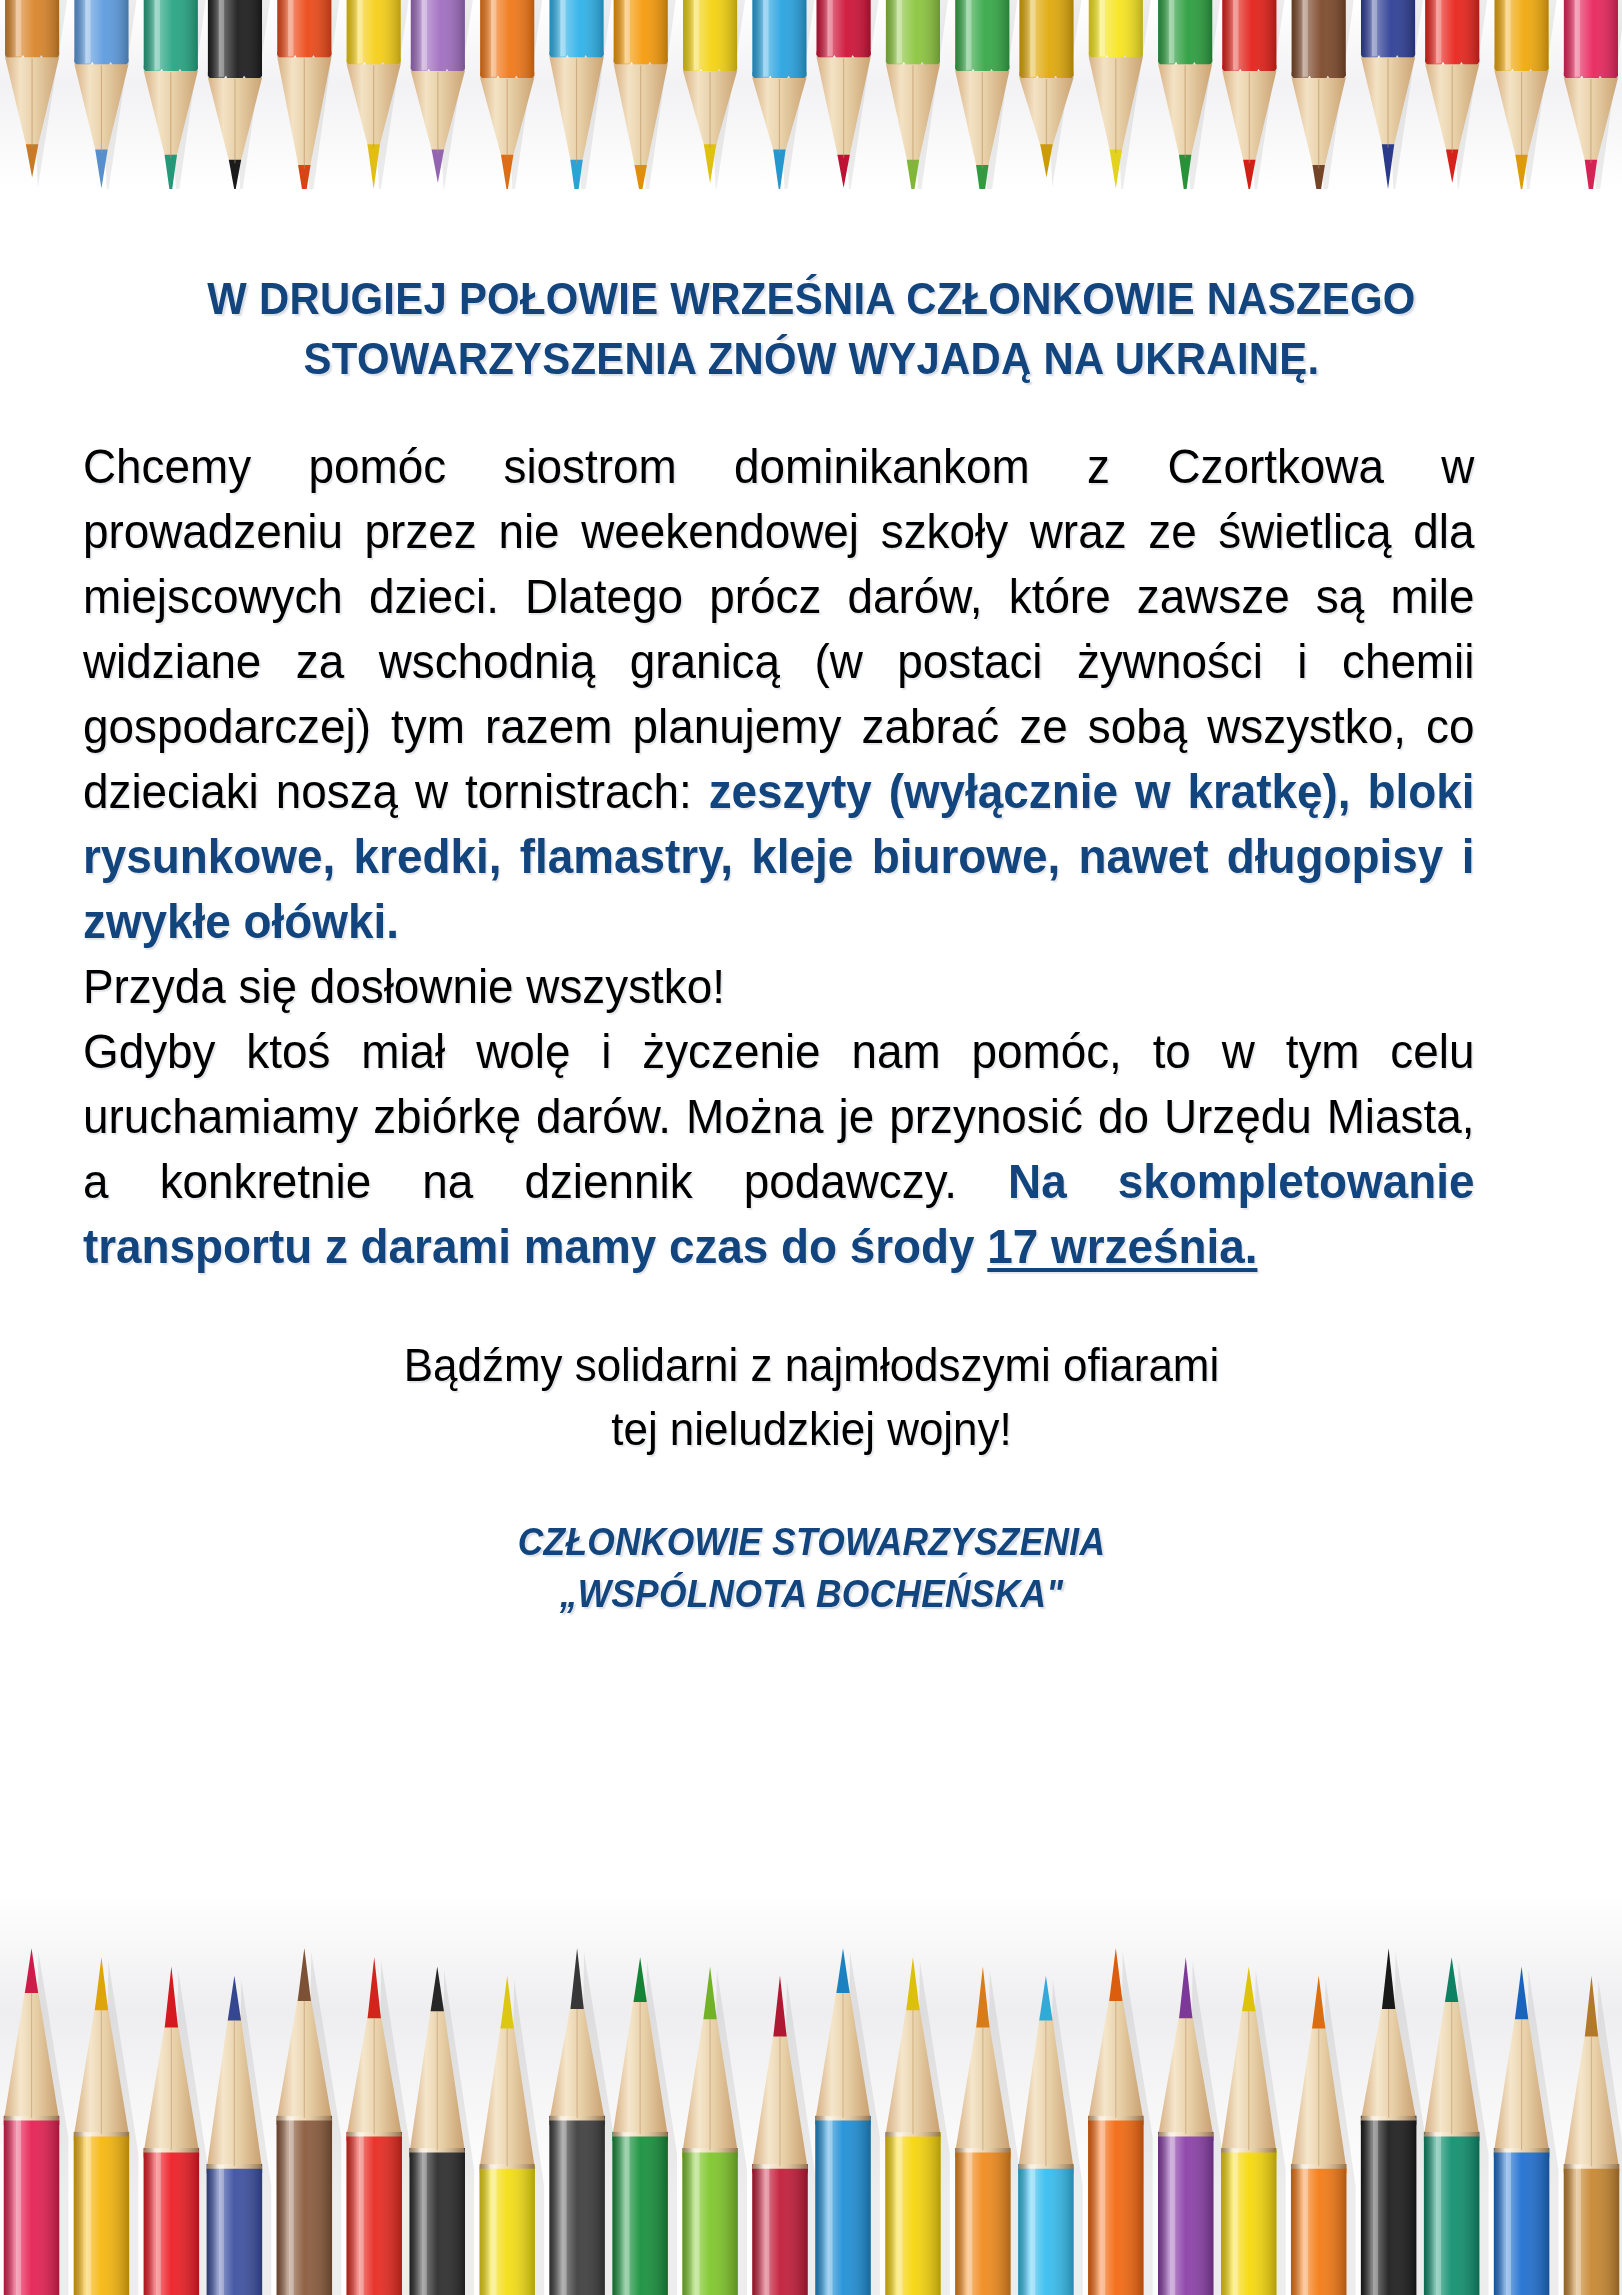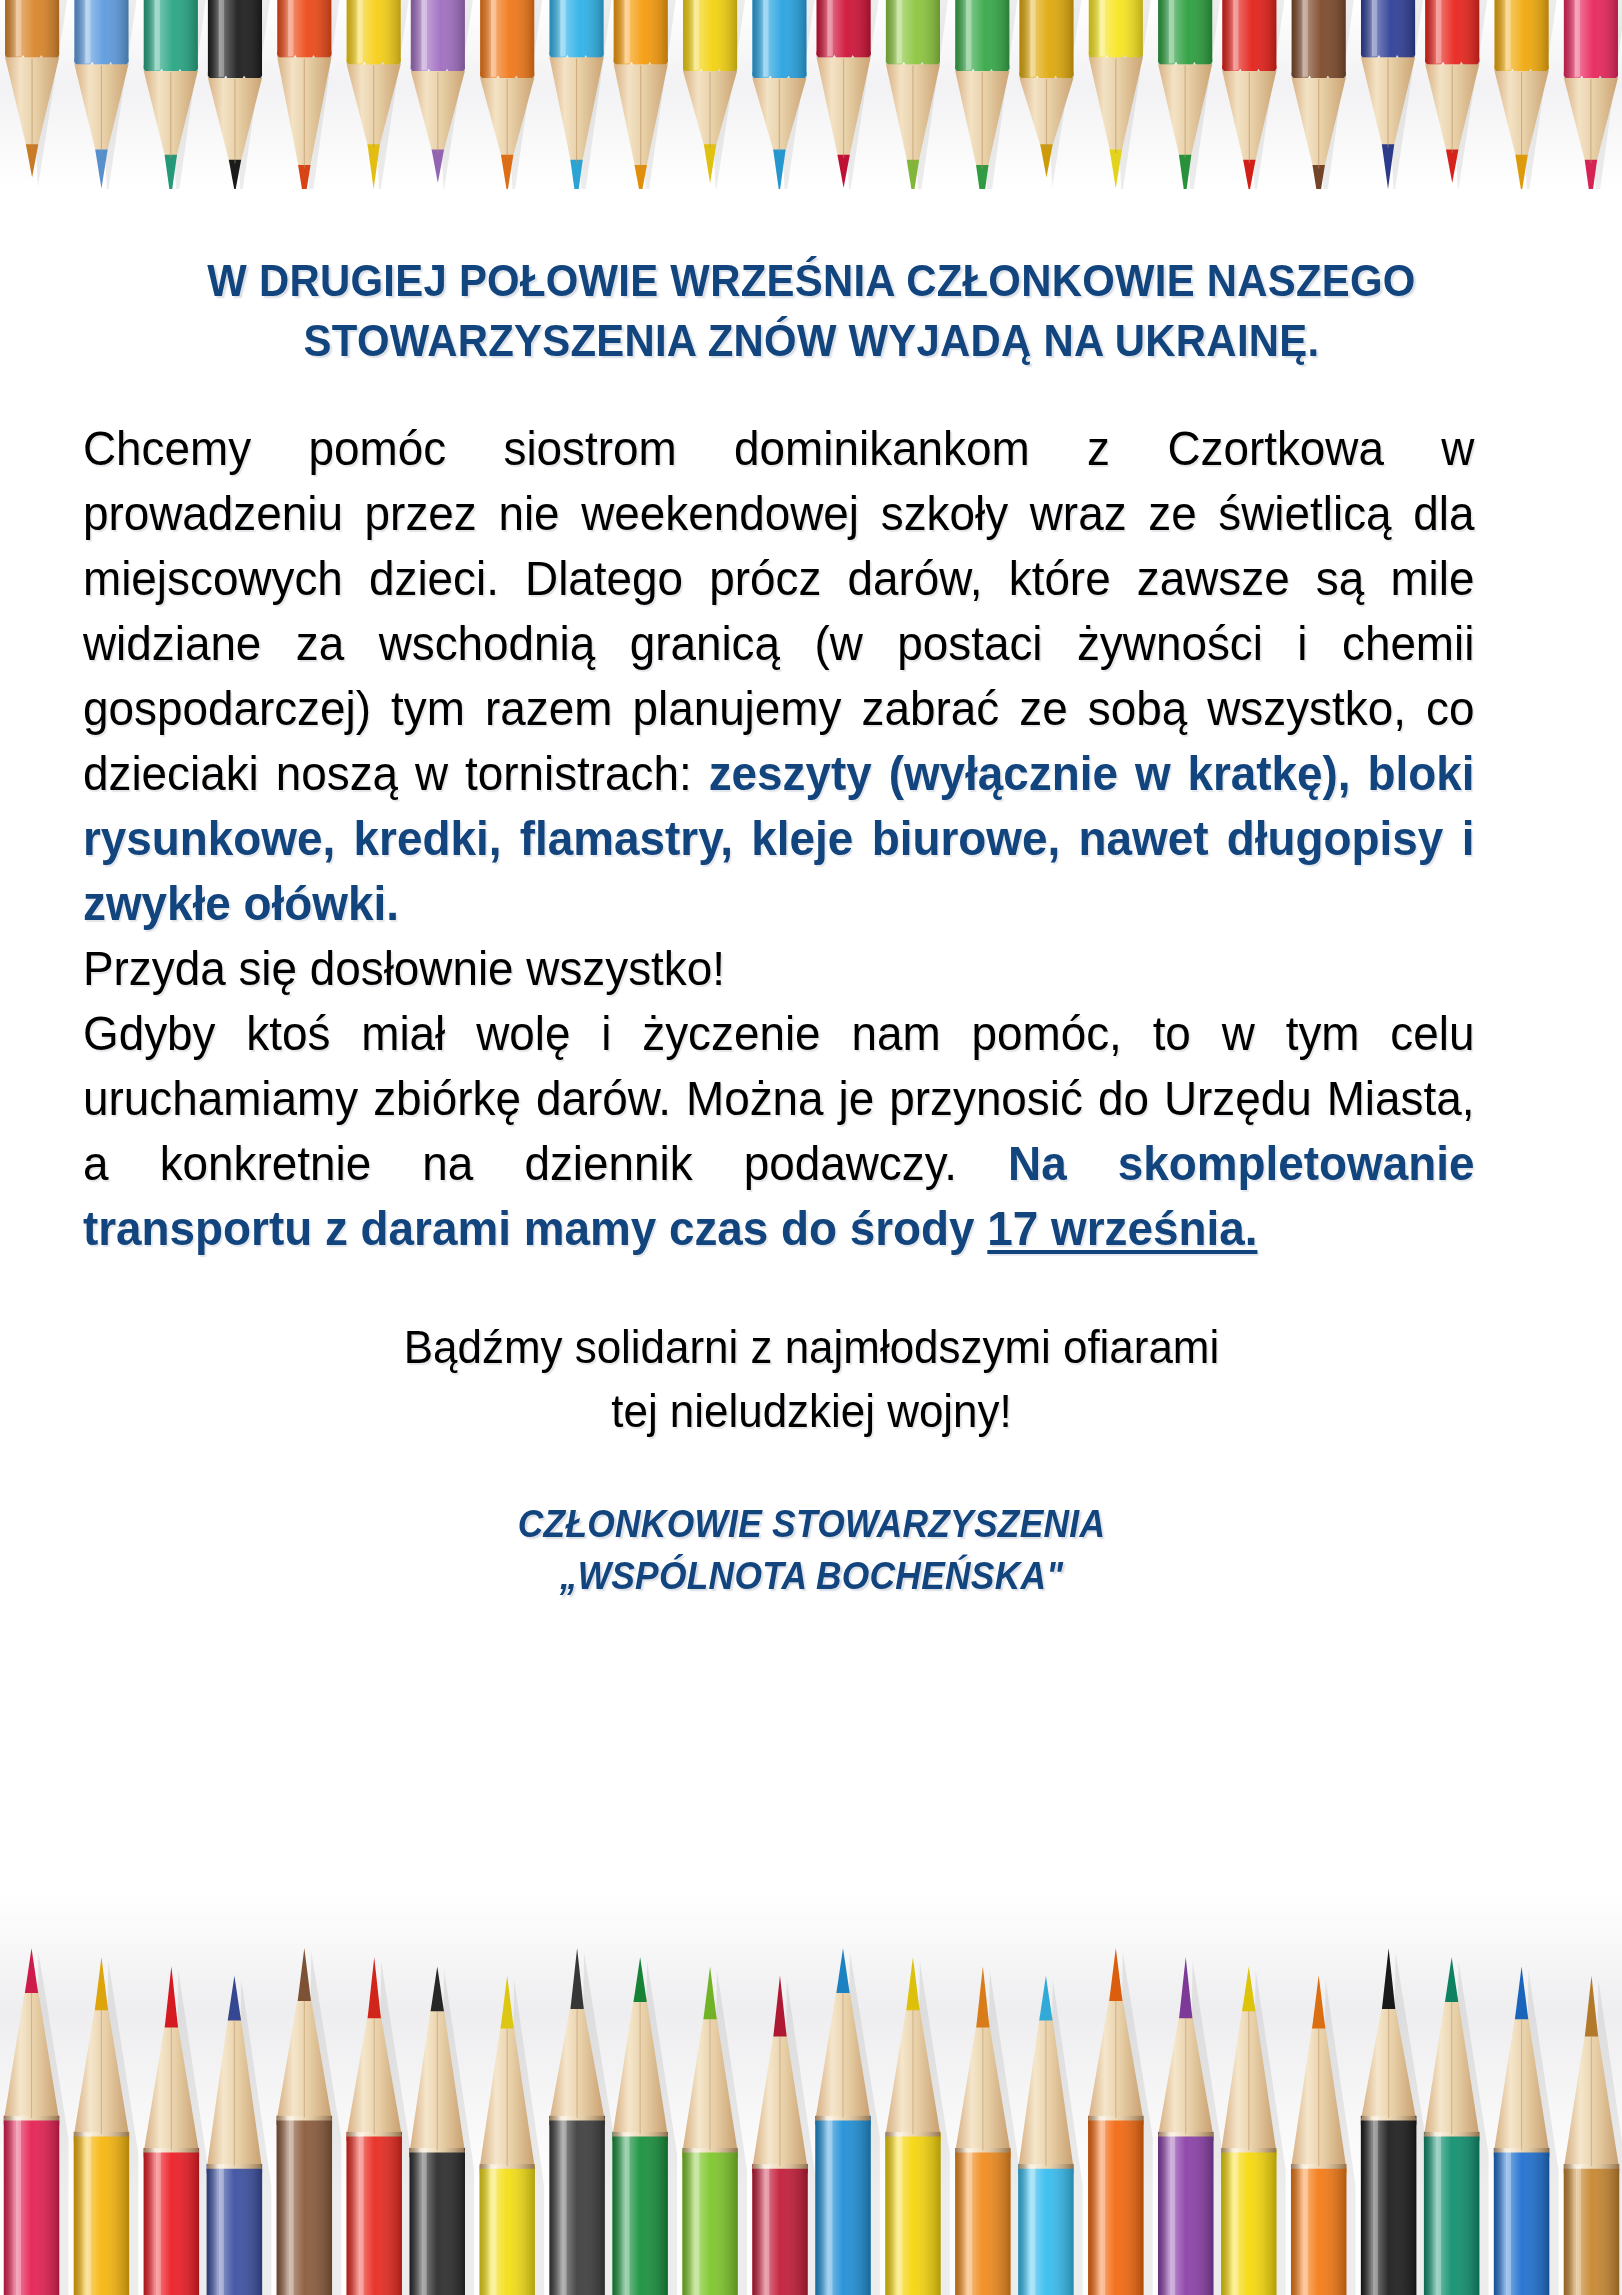--- a/index.html
+++ b/index.html
@@ -10,21 +10,21 @@
   }
 
   
   .pencil-border{position:absolute;left:0;width:1623px;overflow:hidden;}
   #top-pencils{top:0;height:189px;}
   #bottom-pencils{bottom:0;height:402px;}
   .pencil-border svg{display:block;width:100%;height:100%;}
 
   
   .sheet{
-    position:absolute;top:185px;left:0;
+    position:absolute;top:203px;left:0;
     width:1623px;height:1704px;
     box-sizing:border-box;
     padding:0 83px;
   }
 
   .headline{
     color:#12447e;
     font-weight:bold;
     font-size:45px;
     line-height:1.33;

